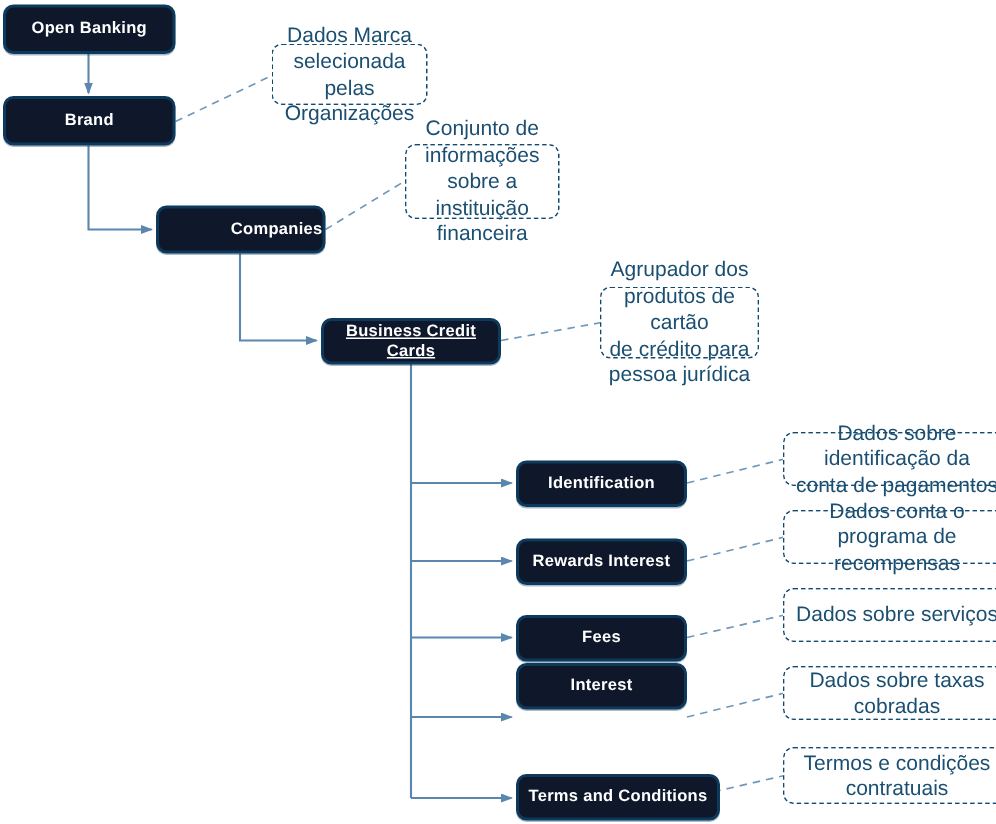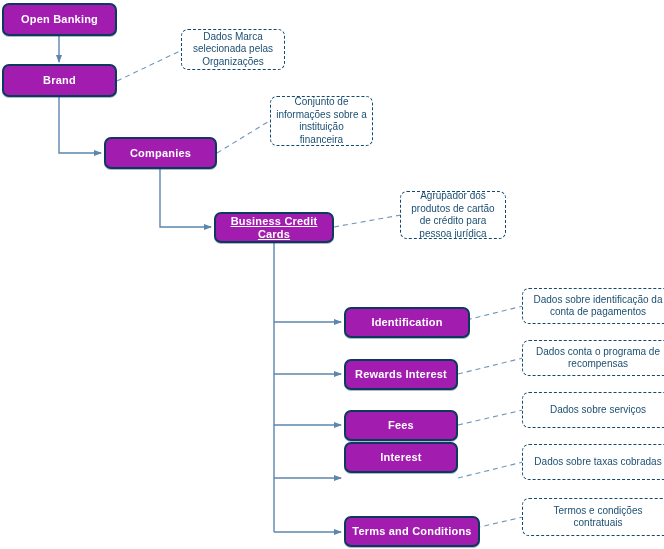--- a/index.html
+++ b/index.html
@@ -20,42 +20,42 @@
   #edges {
     position: absolute;
     left: 0;
     top: 0;
     width: 664px;
     height: 549px;
   }
   .node {
     position: absolute;
     box-sizing: border-box;
-    background: #a21caf;
+    background: #0f172a;
     border: 2px solid #0d3a5c;
     border-radius: 7px;
     color: #ffffff;
     font-size: 11px;
     font-weight: bold;
     letter-spacing: 0.2px;
     display: flex;
     align-items: center;
     justify-content: center;
     text-align: center;
     line-height: 1.15;
     box-shadow: 0 1px 0 rgba(13,58,92,0.35);
   }
   .callout {
     position: absolute;
     box-sizing: border-box;
     background: #ffffff;
     border: 1px dashed #12496e;
     border-radius: 7px;
     color: #1b4f72;
-    font-size: 10px;
+    font-size: 14px;
     font-weight: normal;
     display: flex;
     align-items: center;
     justify-content: center;
     text-align: center;
     line-height: 1.25;
     padding: 2px 4px;
     white-space: pre-line;
   }
 </style>
@@ -100,29 +100,29 @@
   </svg>
 
   <div class="node" style="left:2px; top:3px; width:115px; height:33px;">
     <span>Open Banking</span>
   </div>
 
   <div class="node" style="left:2px; top:64px; width:115px; height:33px;">
     <span>Brand</span>
   </div>
 
-  <div class="node" style="left:104px; top:137px; width:113px; height:32px;">
+  <div class="node" style="left:104px; top:137px; width:113px; height:32px;justify-content:flex-end;">
     <span>Companies</span>
   </div>
 
   <div class="node" style="left:214px; top:212px; width:120px; height:31px;text-decoration:underline;">
     <span>Business Credit Cards</span>
   </div>
 
-  <div class="node" style="left:344px; top:307px; width:126px; height:31px;">
+  <div class="node" style="left:344px; top:307px; width:114px; height:31px;">
     <span>Identification</span>
   </div>
 
   <div class="node" style="left:344px; top:359px; width:114px; height:31px;">
     <span>Rewards Interest</span>
   </div>
 
   <div class="node" style="left:344px; top:410px; width:114px; height:31px;align-items:center;">
     <span>Fees</span>
   </div>

